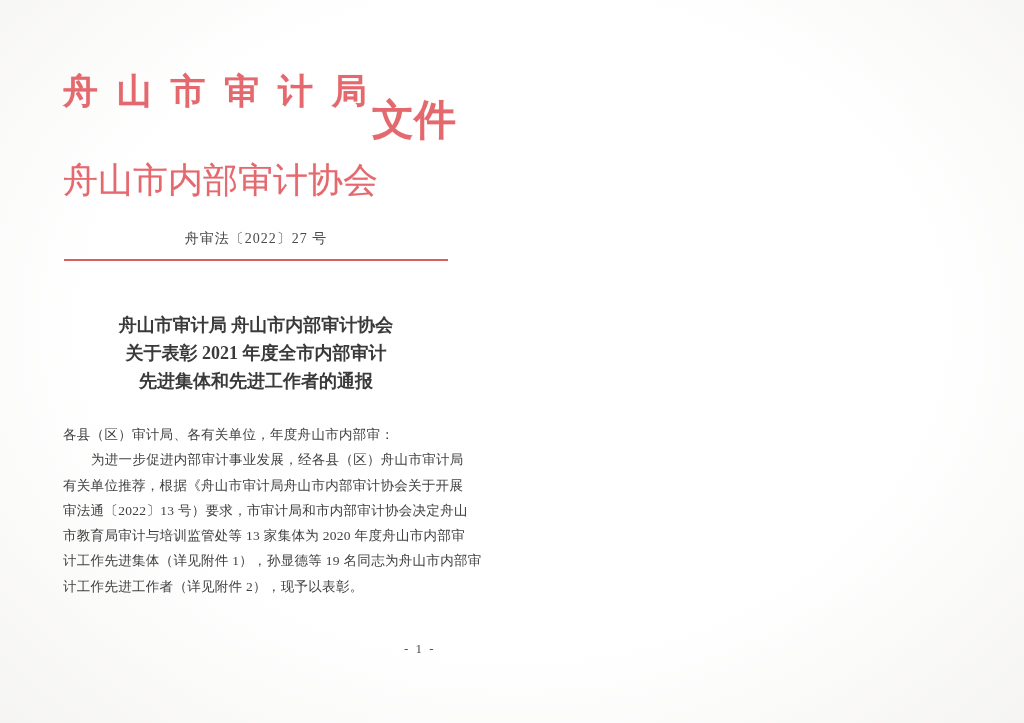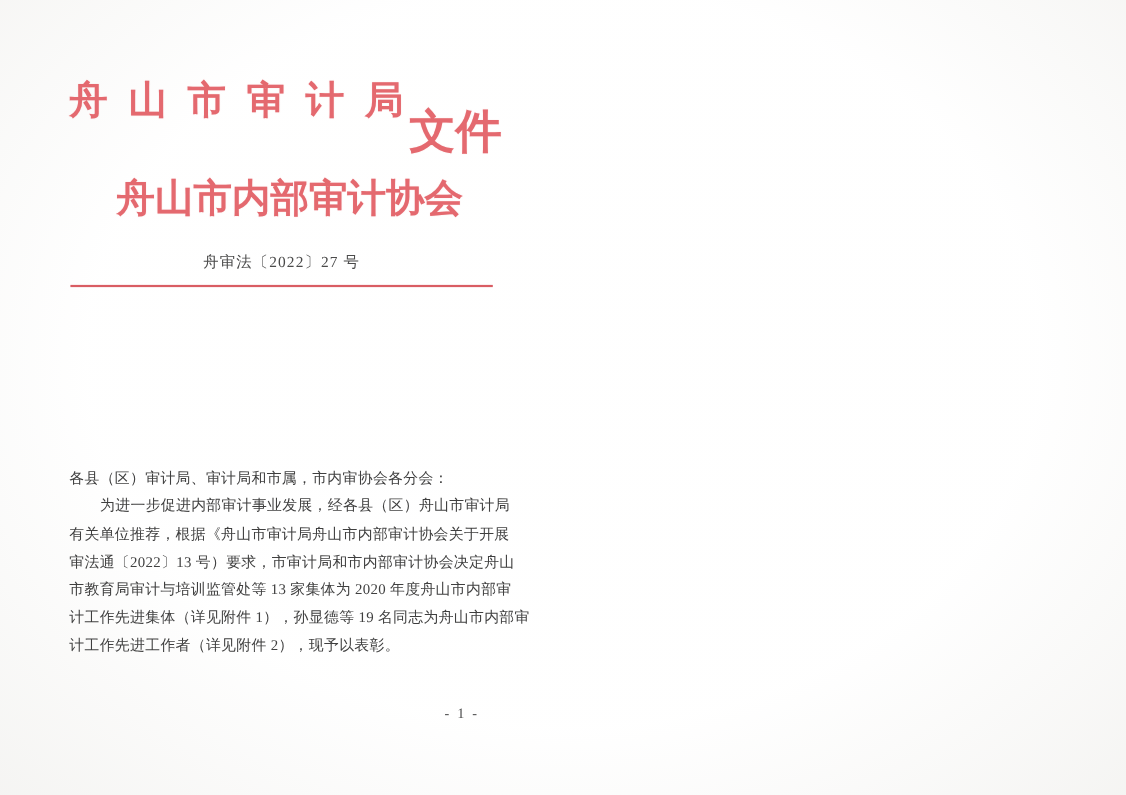--- a/index.html
+++ b/index.html
@@ -28,23 +28,22 @@
     color: #e4696f; letter-spacing: 5px; white-space: nowrap;
     text-shadow: 0 0 1px rgba(228,105,111,0.35);
   }
   .doc-type {
     position: absolute; left: 372px; top: 92px;
     font-size: 42px; font-weight: bold; color: #e4696f;
     text-shadow: 0 0 1px rgba(228,105,111,0.35);
   }
   .agency-line2 {
     position: absolute; left: 63px; top: 157px;
-    font-size: 35px; font-weight: bold; color: #e4696f; white-space: nowrap;
+    font-size: 35px; font-weight: normal; color: #e4696f; white-space: nowrap;
     text-shadow: 0 0 1px rgba(228,105,111,0.35);
-    margin-left: 43px;
   }
   .doc-number {
     position: absolute; left: 65px; top: 230px; width: 382px;
     text-align: center; font-size: 14px; color: #4a4a4a; letter-spacing: 1px;
   }
   .red-rule {
     position: absolute; left: 64px; top: 259px; width: 384px; height: 2px;
     background: #d95d63;
   }
   .doc-title {
@@ -69,22 +68,27 @@
 <body>
 
 <div class="scan">
 
   <div class="page page-left">
     <div class="agency-line1">舟 山 市 审 计 局</div>
     <div class="doc-type">文件</div>
     <div class="agency-line2">舟山市内部审计协会</div>
     <div class="doc-number">舟审法〔2022〕27 号</div>
     <div class="red-rule"></div>
+    <div class="doc-title">
+      <div>舟山市审计局 舟山市内部审计协会</div>
+      <div>关于表彰 2021 年度全市内部审计</div>
+      <div>先进集体和先进工作者的通报</div>
+    </div>
     <div class="left-body">
-        <div class="body-line">各县（区）审计局、审计局和市属，市内审协会各分会：</div>
+        <div class="body-line">各县（区）审计局、各有关单位，年度舟山市内部审：</div>
         <div class="body-line indent">为进一步促进内部审计事业发展，经各县（区）舟山市审计局</div>
         <div class="body-line">有关单位推荐，根据《舟山市审计局舟山市内部审计协会关于开展</div>
         <div class="body-line">审法通〔2022〕13 号）要求，市审计局和市内部审计协会决定舟山</div>
         <div class="body-line">市教育局审计与培训监管处等 13 家集体为 2020 年度舟山市内部审</div>
         <div class="body-line">计工作先进集体（详见附件 1），孙显德等 19 名同志为舟山市内部审</div>
         <div class="body-line">计工作先进工作者（详见附件 2），现予以表彰。</div>
       </div>
     <div class="page-num page-num-left">- 1 -</div>
   </div>
 

